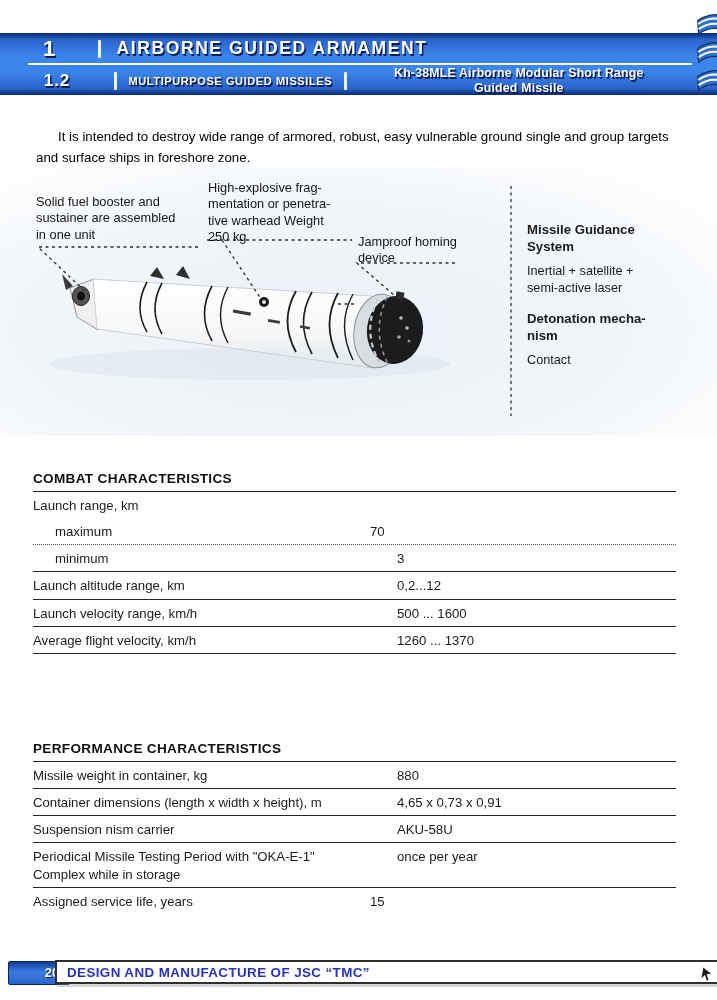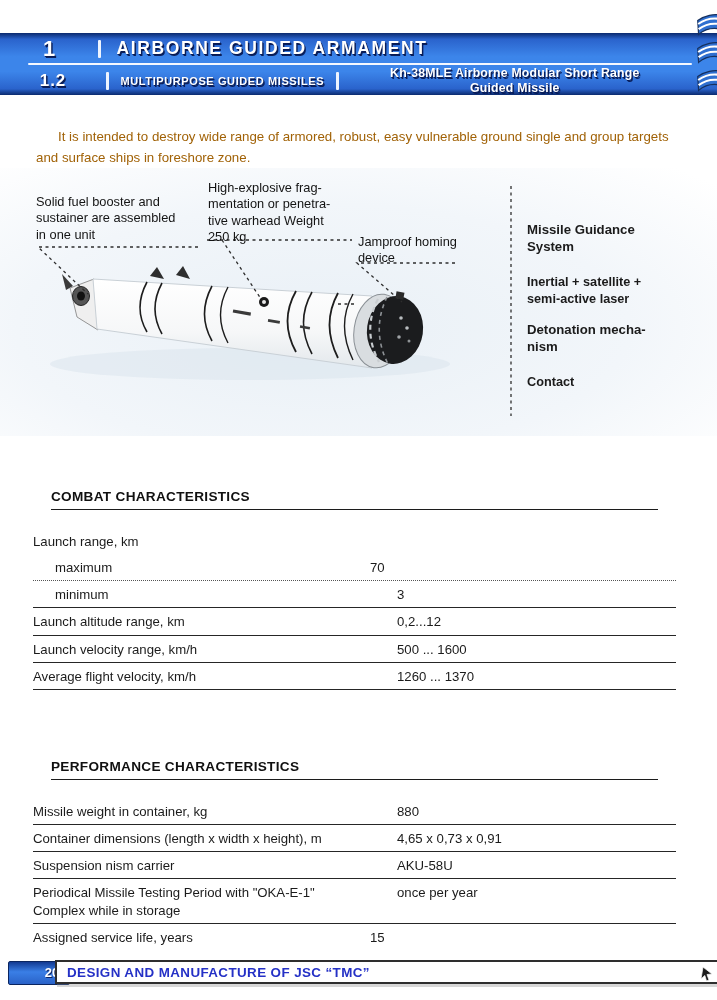--- a/index.html
+++ b/index.html
@@ -15,53 +15,53 @@
   .band{
     position:absolute;left:0;top:33px;width:717px;height:62px;
     background:linear-gradient(180deg,#0b2a6e 0%,#2a63cc 10%,#3c85ea 38%,#3c85ea 62%,#2a63cc 90%,#0b2a6e 100%);
   }
   .band-row{position:absolute;left:0;width:100%;display:flex;align-items:center;}
   .band-row1{top:0;height:31px;}
   .band-row2{top:33px;height:29px;}
   .band-divider{position:absolute;top:30px;left:28px;width:664px;height:2px;background:#f4f8ff;border-radius:1px;}
   .emboss{color:#fff;text-shadow:1.5px 1.5px 0 rgba(7,26,84,.95), .5px .5px 0 rgba(7,26,84,.9);}
   .sec-num{width:98px;text-align:center;font-size:22px;font-weight:bold;}
-  .sub-num{width:106px;text-align:center;font-size:17px;font-weight:bold;letter-spacing:1px;}
+  .sub-num{width:114px;text-align:center;font-size:17px;font-weight:bold;letter-spacing:1px;}
   .vbar{width:2.5px;height:18px;background:#eef4ff;border-radius:1px;flex:0 0 auto;}
   .sec-title{margin-left:16px;font-size:17.5px;font-weight:bold;letter-spacing:1.6px;}
   .sub-title{margin-left:12px;margin-right:12px;font-size:11px;font-weight:bold;letter-spacing:.6px;}
   .prod-title{flex:1;text-align:center;font-size:12.3px;font-weight:bold;line-height:1.18;letter-spacing:.2px;padding-right:26px;}
 
   .flag{position:absolute;left:696px;width:26px;height:24px;}
 
   
   .intro{
     position:absolute;left:36px;top:114px;width:650px;
-    font-size:13.3px;line-height:1.55;text-indent:22px;color:#a16207;
+    font-size:13.3px;line-height:1.55;text-indent:22px;color:#000000;
   }
 
   
   .figure{
     position:absolute;left:0;top:168px;width:717px;height:268px;
     background:radial-gradient(ellipse at 45% 60%, #e9f0f6 0%, #f2f6fa 55%, #ffffff 95%);
   }
   .fig-label{position:absolute;font-size:12.8px;line-height:1.28;color:#141414;}
   .lbl-booster{left:36px;top:26px;width:175px;}
   .lbl-warhead{left:208px;top:12px;width:165px;}
   .lbl-homing{left:358px;top:66px;width:130px;}
   .info-panel{position:absolute;left:527px;top:54px;width:165px;font-size:12.7px;line-height:1.3;}
   .info-title{font-weight:bold;font-size:13.2px;line-height:1.25;}
-  .info-val{margin-top:19px;font-weight:bold;}
+  .info-val{margin-top:8px;}
   .info-gap{height:15px;}
   .fig-art{position:absolute;left:0;top:0;}
 
   
   .tbl{position:absolute;left:33px;width:643px;}
   .tbl h2{
-    margin:18px;font-size:13.6px;font-weight:bold;letter-spacing:.3px;color:#101010;
+    margin:0;font-size:13.6px;font-weight:bold;letter-spacing:.3px;color:#101010;
     padding-bottom:5px;border-bottom:1.6px solid #1c1c1c;
   }
   .t-row{display:flex;align-items:flex-start;padding:5px 0 4px 0;}
   .t-row.div-solid{border-bottom:1.6px solid #262626;gap:27px;}
   .t-row.div-dotted{border-bottom:1.6px dotted #555;}
   .t-label{width:337px;font-size:13.2px;line-height:1.3;padding-right:14px;box-sizing:border-box;}
   .t-label.indent{padding-left:22px;}
   .t-val{flex:1;font-size:13.2px;line-height:1.3;}
 
   

